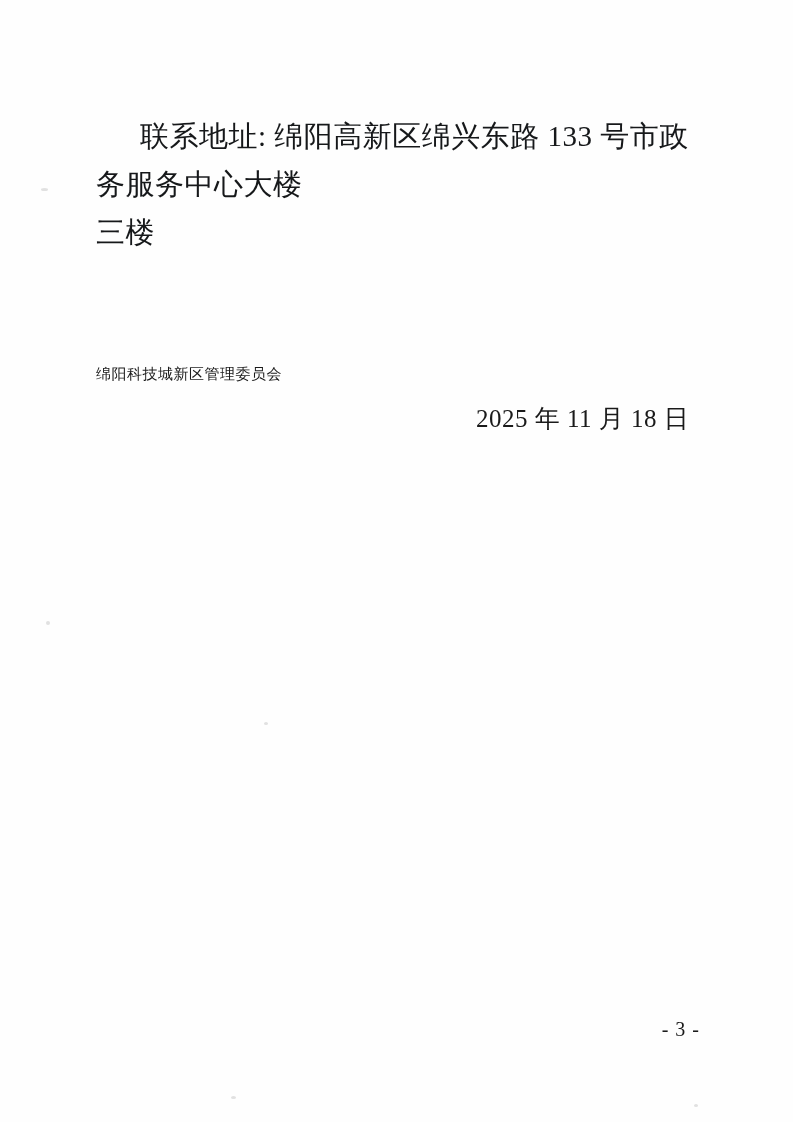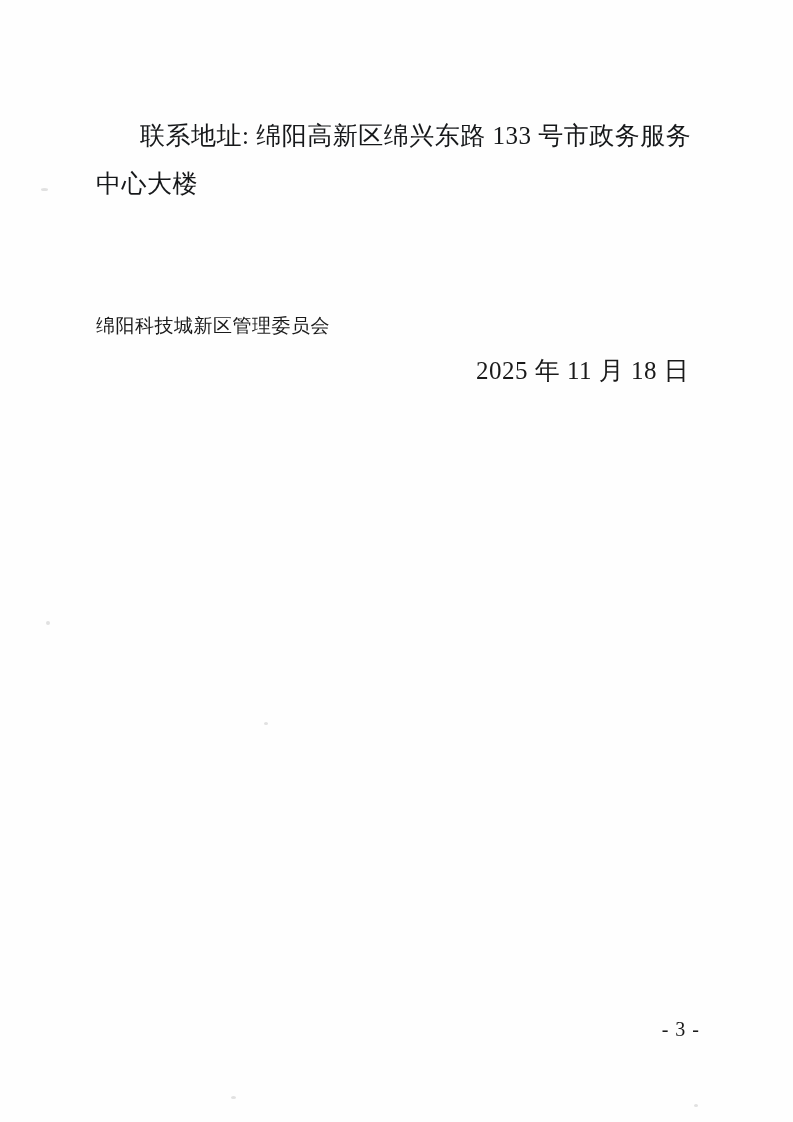--- a/index.html
+++ b/index.html
@@ -34,39 +34,39 @@
   }
 
   .doc-body {
     position: absolute;
     left: 96px;
     top: 112px;
     width: 620px;
   }
 
   .para {
-    font-size: 25px;
+    font-size: 29px;
     line-height: 48px;
     letter-spacing: 0.5px;
     color: #16181a;
     white-space: pre-wrap;
   }
   .para.indent {
     text-indent: 44px;
   }
 
   .gap-block {
     height: 96px;
   }
 
   .signature-row {
     display: flex;
-    flex-direction: column;
-    align-items: flex-start;
-    font-size: 19px;
+    flex-direction: row;
+    align-items: center;
+    font-size: 15px;
     line-height: 44px;
     letter-spacing: 0.5px;
   }
   .sig-left {
     width: 288px;
     white-space: nowrap;
   }
   .sig-right {
     white-space: nowrap;
   }
@@ -97,20 +97,21 @@
   <div class="speck" style="left:41px; top:188px; width:7px; height:3px;"></div>
   <div class="speck" style="left:46px; top:621px; width:4px; height:4px;"></div>
   <div class="speck" style="left:264px; top:722px; width:4px; height:3px;"></div>
   <div class="speck" style="left:231px; top:1096px; width:5px; height:3px;"></div>
   <div class="speck" style="left:694px; top:1104px; width:4px; height:3px;"></div>
 
   <div class="doc-body">
 
     <div class="para indent">联系地址: 绵阳高新区绵兴东路 133 号市政务服务中心大楼</div>
 
+    <div class="para">三楼</div>
 
     <div class="gap-block"></div>
 
     <div class="signature-row">
       <div class="sig-left">绵阳科技城新区管理委员会</div>
     </div>
 
     <div class="date-row">2025 年 11 月 18 日</div>
 
   </div>

